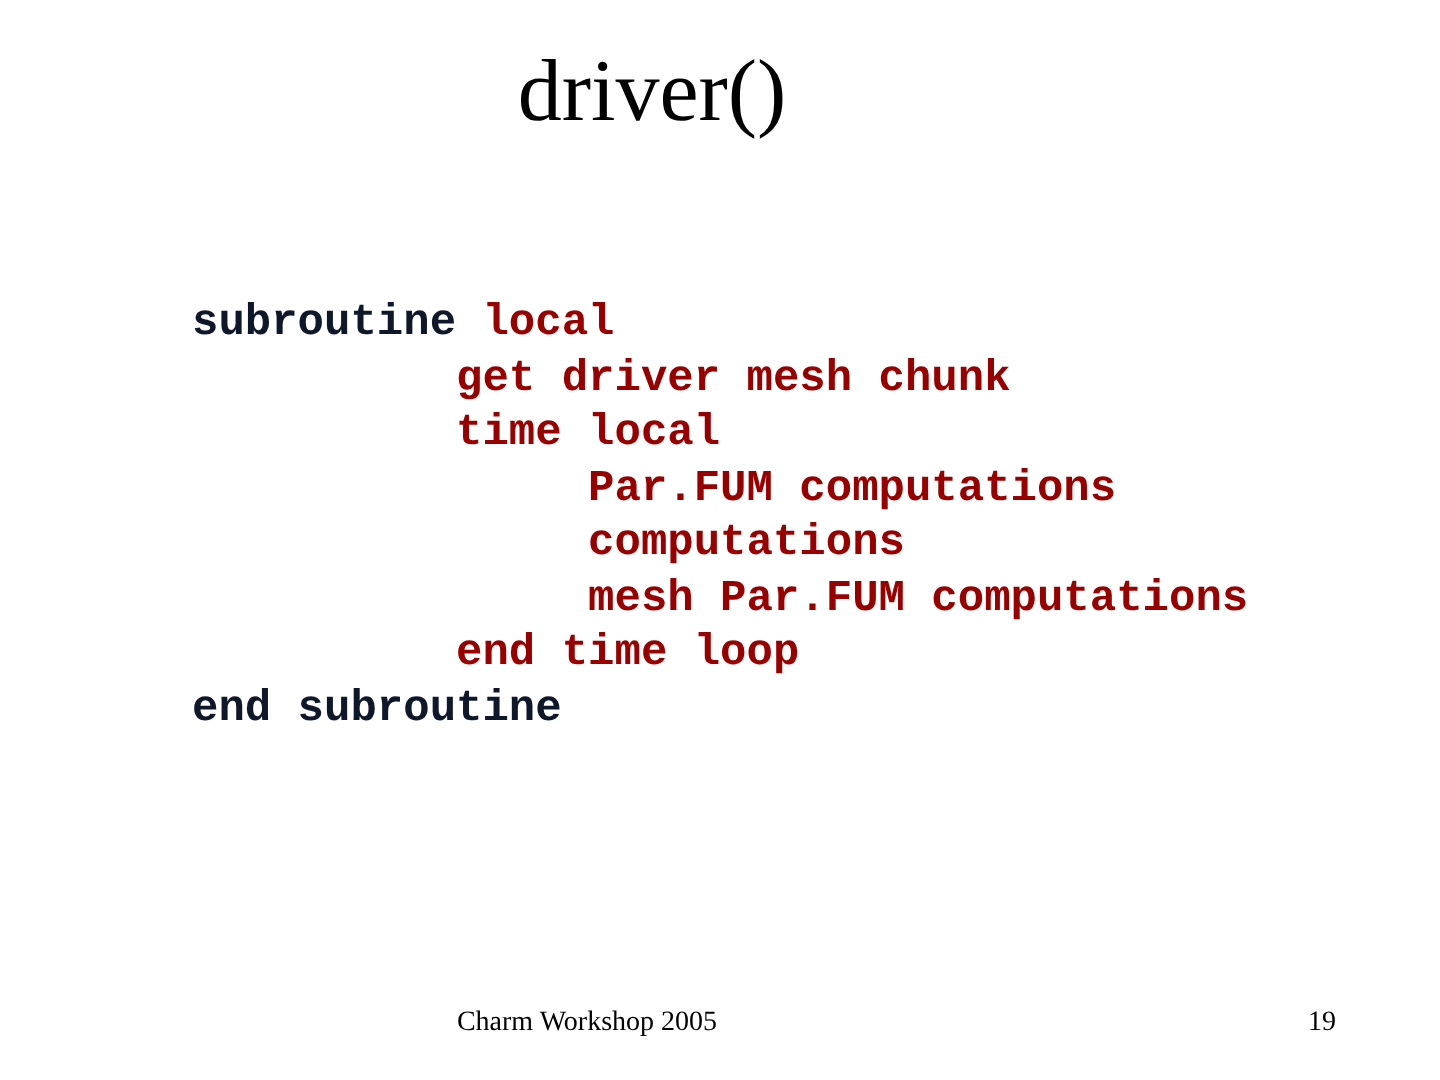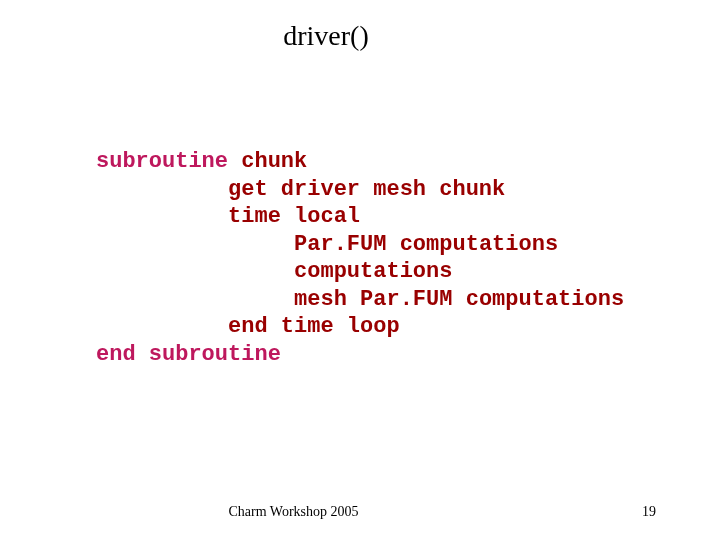--- a/index.html
+++ b/index.html
@@ -18,62 +18,62 @@
     height: 540px;
     position: relative;
     box-sizing: border-box;
   }
   .title {
     position: absolute;
     top: 20px;
     left: 0;
     width: 652px;
     text-align: center;
-    font-size: 28px;
+    font-size: 44px;
     font-weight: normal;
   }
   .code-block {
     position: absolute;
     top: 148px;
     left: 96px;
     font-family: "Courier New", Courier, monospace;
     font-size: 22px;
     line-height: 1.25;
     font-weight: bold;
     white-space: pre;
     color: #990000;
   }
-  .kw { color: #be185d; }
+  .kw { color: #0f172a; }
   .footer {
     position: absolute;
     bottom: 36px;
     left: 0;
     width: 720px;
     font-size: 14px;
     font-family: "Times New Roman", Times, serif;
   }
   .footer-center {
     position: absolute;
     left: 0;
     width: 587px;
     text-align: center;
   }
   .footer-right {
     position: absolute;
-    right: 64px;
+    right: 52px;
   }
 </style>
 </head>
 <body>
 
 <div class="slide">
 
   <div class="title">driver()</div>
 
-  <div class="code-block"><span class="kw">subroutine</span><span> chunk</span>
+  <div class="code-block"><span class="kw">subroutine</span><span> local</span>
 <span>          </span><span>get driver mesh chunk</span>
 <span>          </span><span>time local</span>
 <span>               </span><span>Par.FUM computations</span>
 <span>               </span><span>computations</span>
 <span>               </span><span>mesh Par.FUM computations</span>
 <span>          </span><span>end time loop</span>
 <span class="kw">end subroutine</span></div>
 
   <div class="footer">
     <div class="footer-center">Charm Workshop 2005</div>

